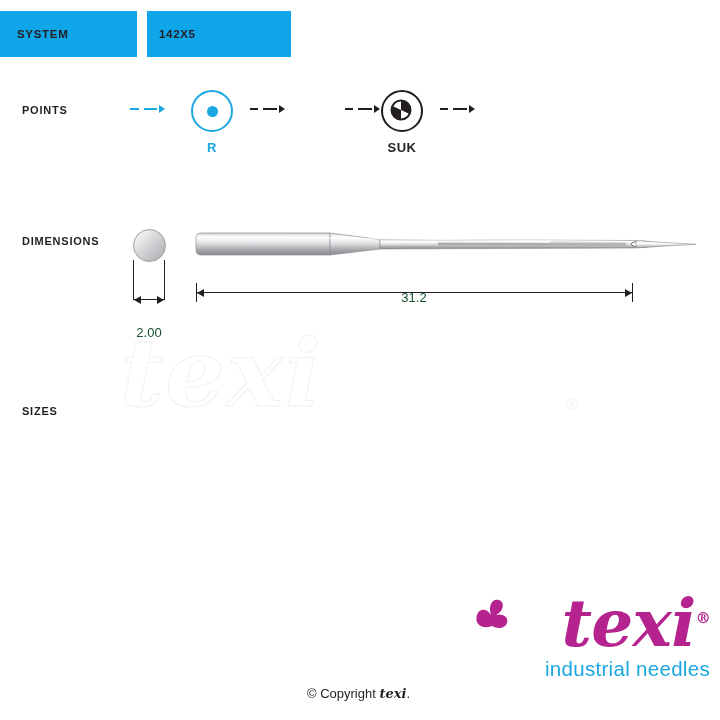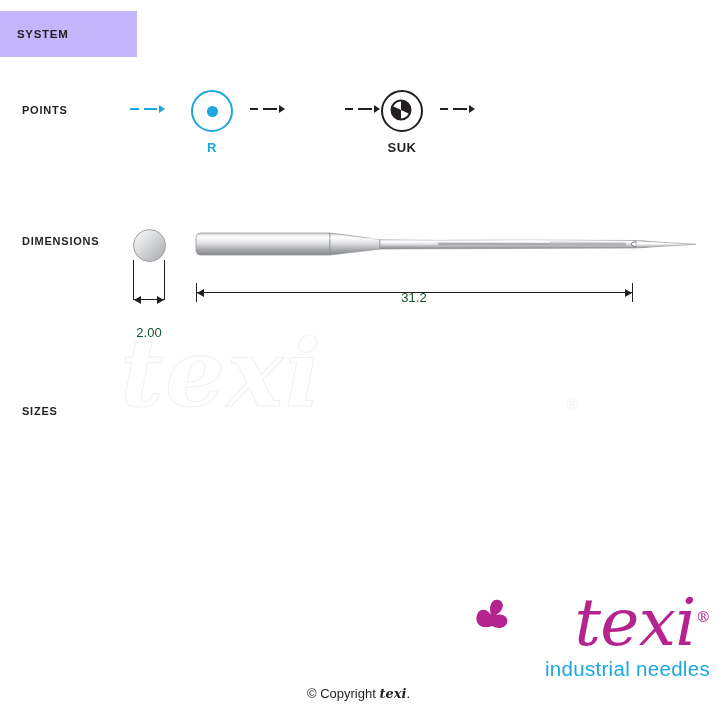--- a/index.html
+++ b/index.html
@@ -18,21 +18,21 @@
 
   
   .header {
     position: absolute;
     left: 0; top: 11px;
     width: 720px; height: 46px;
     display: flex;
     align-items: stretch;
   }
   .hcell {
-    background: #c4b5fd;
+    background: #0ea5e9;
     display: flex;
     align-items: center;
     font-size: 11.5px;
     font-weight: bold;
     letter-spacing: 0.06em;
     color: #231f20;
   }
   .hcell-1 { width: 120px; padding-left: 17px; }
   .hcell-gap { width: 10px; background: #ffffff; }
   .hcell-2 { width: 132px; padding-left: 12px; }
@@ -225,21 +225,21 @@
   
   .logo-area {
     position: absolute;
     right: 10px; bottom: 18px;
     width: 260px; height: 110px;
     text-align: right;
   }
   .logo-main {
     font-family: "DejaVu Serif", serif;
     font-style: italic;
-    font-weight: normal;
+    font-weight: bold;
     font-size: 66px;
     color: #b5238f;
     line-height: 0.95;
     letter-spacing: -0.01em;
   }
   .logo-reg {
     font-size: 15px;
     font-style: normal;
     vertical-align: super;
     color: #b5238f;
@@ -268,20 +268,23 @@
   }
 </style>
 </head>
 <body>
 
 <div class="header">
   <div class="hcell hcell-1">
     <span>SYSTEM</span>
   </div>
   <div class="hcell-gap"></div>
+  <div class="hcell hcell-2">
+    <span>142X5</span>
+  </div>
   <div class="hcell-gap"></div>
 </div>
 
 <div class="row-label" id="label-points">POINTS</div>
 
 <div class="points-area">
 
   <div class="arrow" style="left:10px; width:38px; color:#1ba7e0;">
     <div class="dash" style="left:0; width:9px;"></div>
     <div class="dash" style="left:14px; width:13px;"></div>

